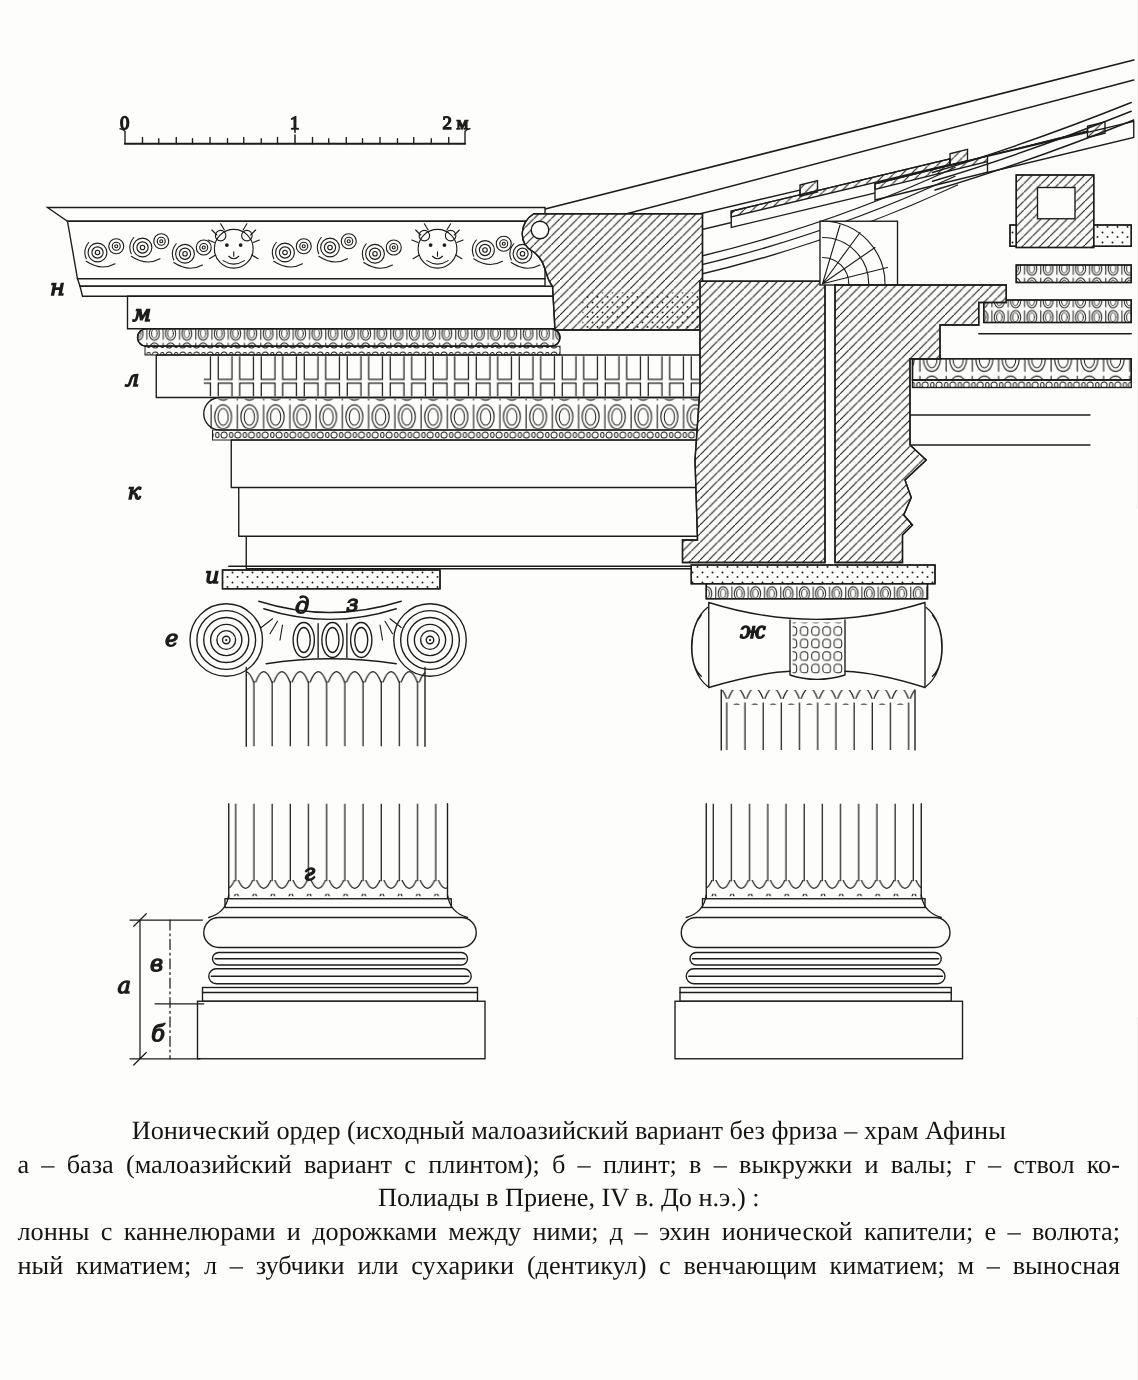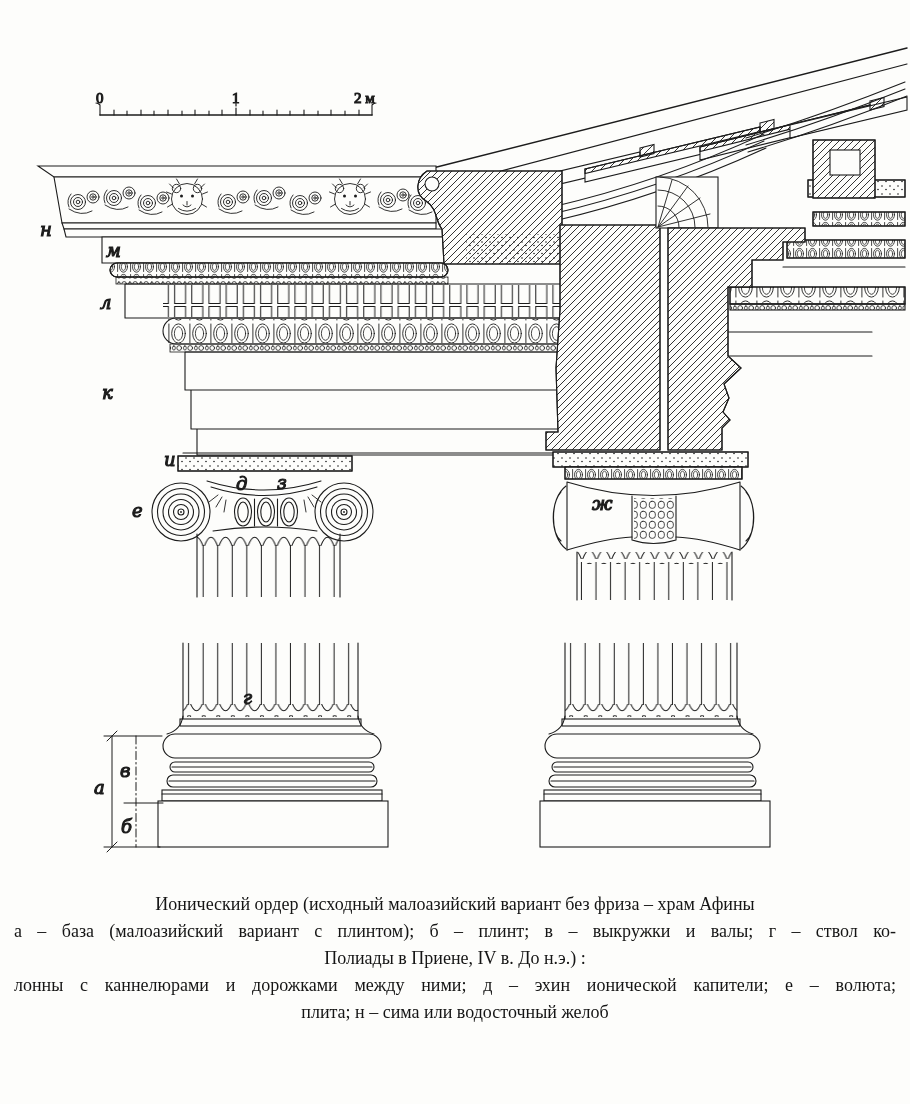--- a/index.html
+++ b/index.html
@@ -1,20 +1,20 @@
 <!DOCTYPE html>
 <html><head>
 <meta charset="utf-8">
 <style>
   html,body{margin:0;padding:0;background:#e8e8e6;}
   .page{position:relative;width:910px;height:1104px;background:#fdfdfb;overflow:hidden;
         font-family:"Liberation Serif", serif;color:#1c1c1c;}
   .figure-svg{position:absolute;left:0;top:0;}
   .caption{position:absolute;left:0;top:891px;width:910px;box-sizing:border-box;
-           padding:0 14px;font-size:18px;line-height:27px;color:#151515;}
+           padding:0 14px;font-size:21px;line-height:27px;color:#151515;}
   .cap-line{white-space:pre;}
   .cap-center{text-align:center;}
   .cap-just{text-align:justify;text-align-last:justify;white-space:normal;}
   svg text.plabel{font-family:"DejaVu Serif", serif;font-style:italic;font-size:18px;fill:#1c1c1c;}
   svg text.slabel{font-family:"Liberation Serif", serif;font-size:15px;fill:#1c1c1c;}
 </style>
 </head>
 <body>
 
 <div class="page">
@@ -305,16 +305,16 @@
     <text class="plabel" x="94" y="794">а</text>
     <text class="plabel" x="121" y="833">б</text>
   </g>
 </svg>
 
 <div class="caption">
   <div class="cap-line cap-center">Ионический ордер (исходный малоазийский вариант без фриза – храм Афины</div>
   <div class="cap-line cap-just">а – база (малоазийский вариант с плинтом); б – плинт;  в – выкружки и валы; г – ствол ко-</div>
   <div class="cap-line cap-center">Полиады в Приене, IV в. До н.э.) :</div>
   <div class="cap-line cap-just">лонны с каннелюрами и дорожками между ними; д – эхин ионической капители; е – волюта;</div>
-  <div class="cap-line cap-center">плита; н – сима или водосточный желоб</div>
+  <div class="cap-line cap-just">ный киматием; л – зубчики или сухарики (дентикул) с венчающим киматием; м – выносная</div>
 </div>
 
 </div>
 
 </body></html>

